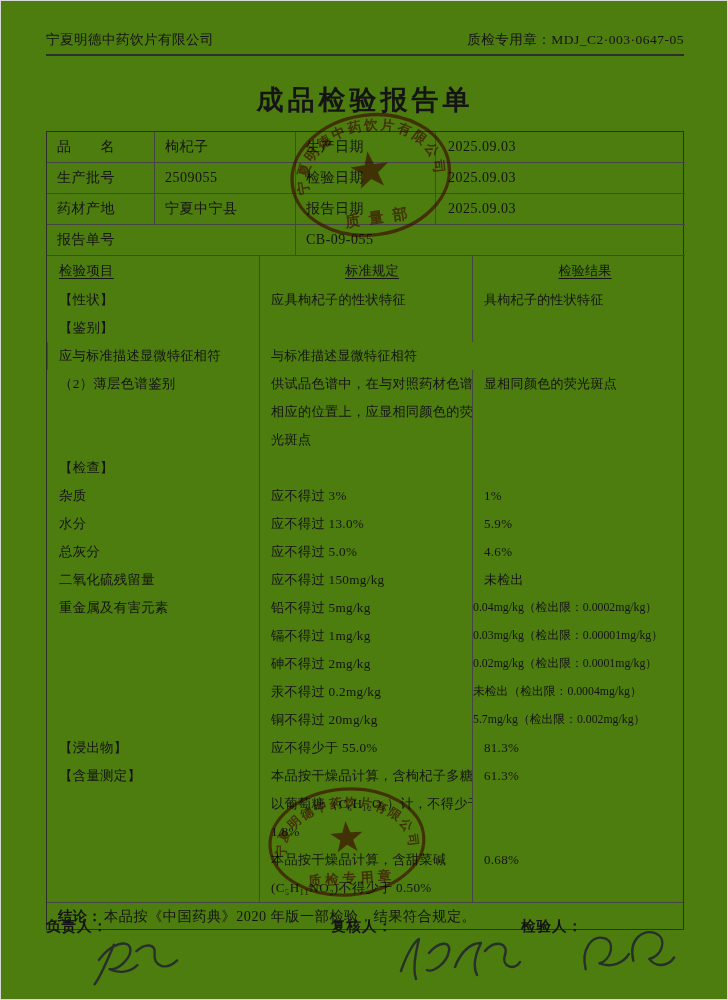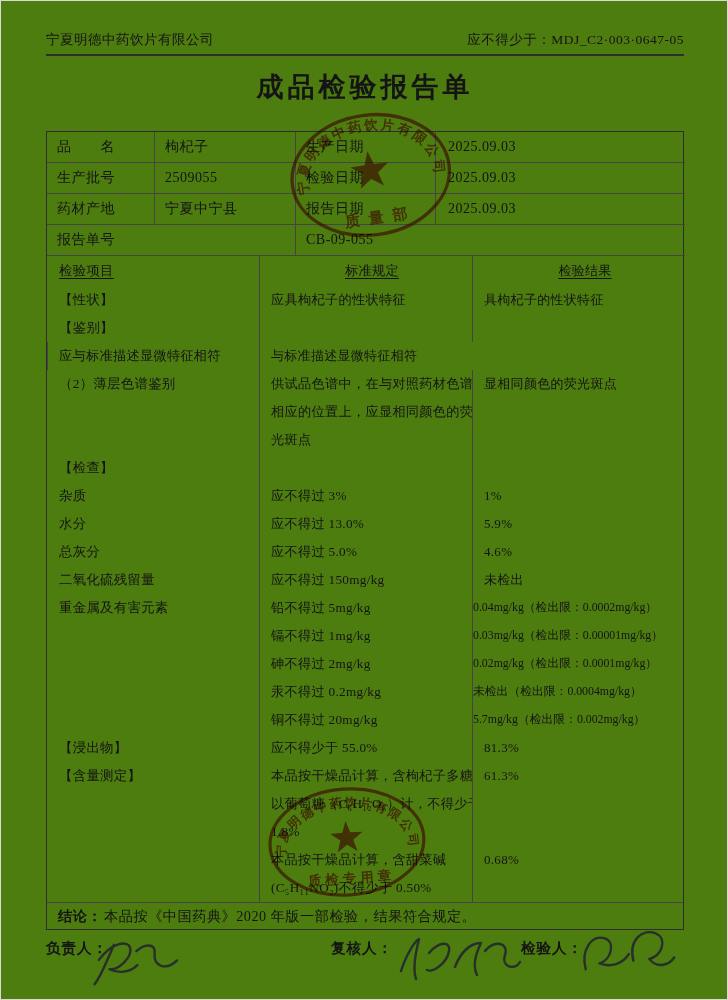--- a/index.html
+++ b/index.html
@@ -26,21 +26,21 @@
     position:absolute;top:30px;left:45px;width:638px;
     display:flex;justify-content:space-between;align-items:baseline;
     font-size:13.5px;letter-spacing:0.5px;
   }
   .header-rule{
     position:absolute;top:53px;left:45px;width:638px;height:2px;
     background:var(--bd-heavy);
   }
   
   .title{
-    position:absolute;top:68px;left:0;width:728px;
+    position:absolute;top:81px;left:0;width:728px;
     text-align:center;font-size:27px;font-weight:bold;letter-spacing:4px;
   }
   
   .doc-table{
     position:absolute;top:130px;left:45px;width:638px;
     border:1.6px solid var(--bd-heavy);
     background:transparent;
   }
   .info-grid{display:grid;grid-template-columns:107px 141px 140px 250px;}
   .ic{
@@ -80,33 +80,33 @@
     font-size:14.2px;padding-left:11px;letter-spacing:0.5px;
   }
   .conclusion b{font-weight:bold;margin-right:2px;}
   
   .stamp{position:absolute;opacity:0.82;mix-blend-mode:multiply;pointer-events:none;}
   .stamp-top{left:280px;top:108px;transform:rotate(-8deg);}
   .stamp-bottom{left:262px;top:783px;transform:rotate(-4deg);}
   .stamp text{fill:var(--red);font-family:"Liberation Serif","DejaVu Serif",serif;font-weight:bold;}
   
   .signer-label{
-    position:absolute;top:938px;font-size:14.5px;font-weight:600;letter-spacing:1px;
+    position:absolute;top:916px;font-size:14.5px;font-weight:600;letter-spacing:1px;
   }
   .sig{position:absolute;}
   .sig path{stroke:var(--ink);stroke-width:2.4;fill:none;stroke-linecap:round;stroke-linejoin:round;opacity:0.9;}
 </style>
 </head>
 <body>
 
 <div class="page">
 
   <div class="top-header">
     <span>宁夏明德中药饮片有限公司</span>
-    <span><span>应不得少于：</span><span>MDJ_C2·003·0647-05</span></span>
+    <span><span>质检专用章：</span><span>MDJ_C2·003·0647-05</span></span>
   </div>
   <div class="header-rule"></div>
 
   <div class="title">成品检验报告单</div>
 
   <div class="doc-table">
 
     <div class="info-grid">
       <div class="ic lbl">品　　名</div>
       <div class="ic bl">枸杞子</div>

